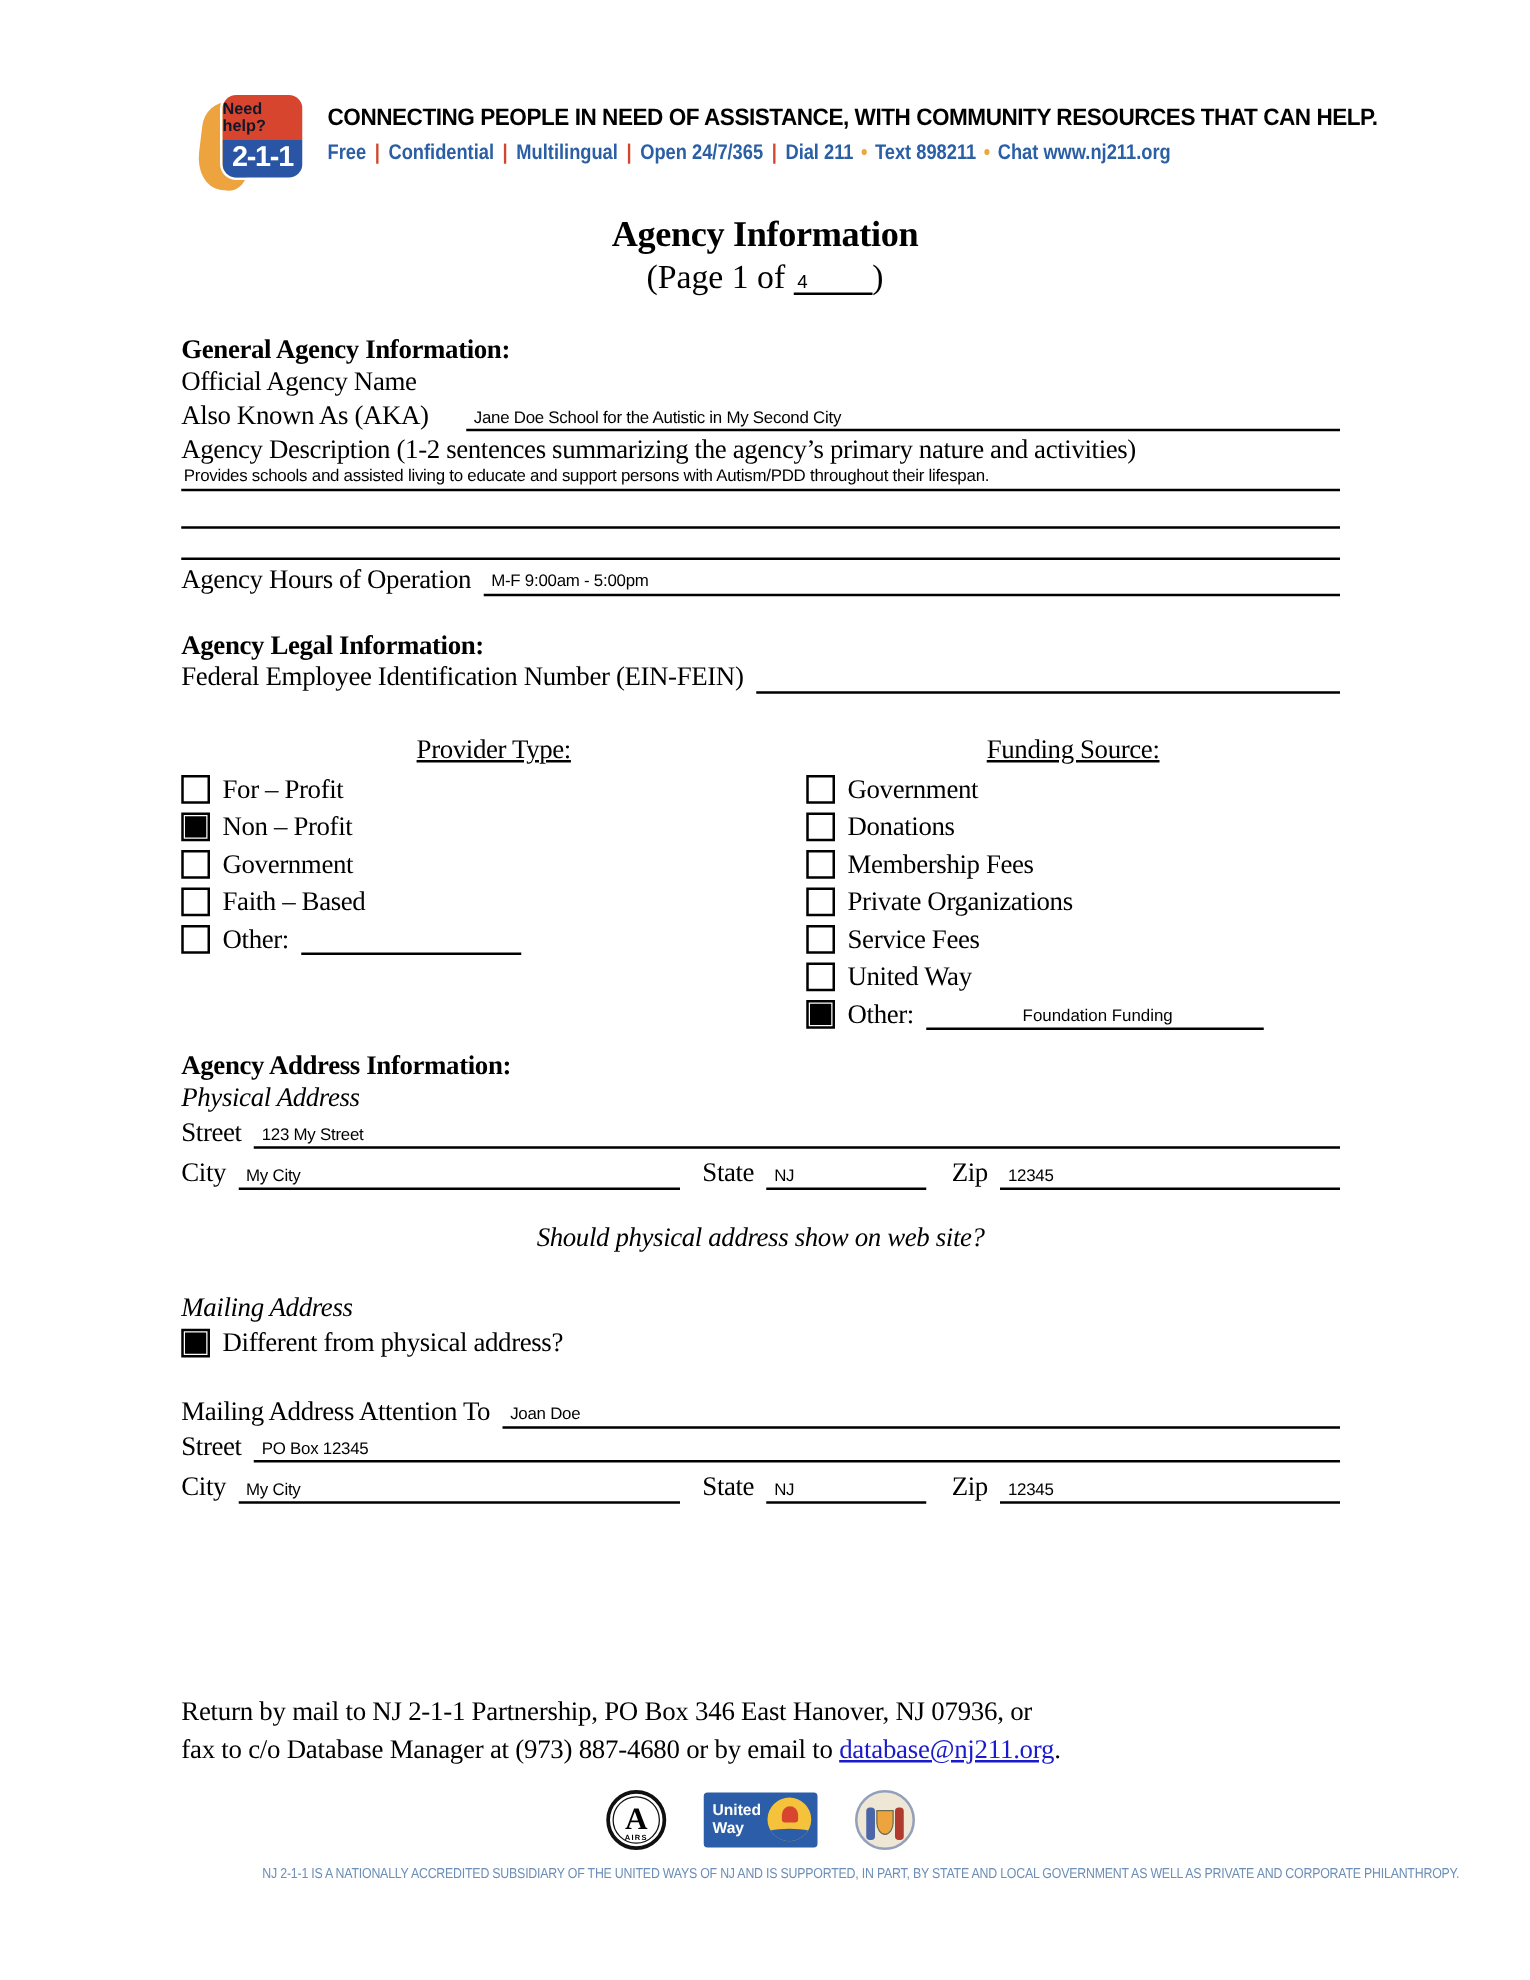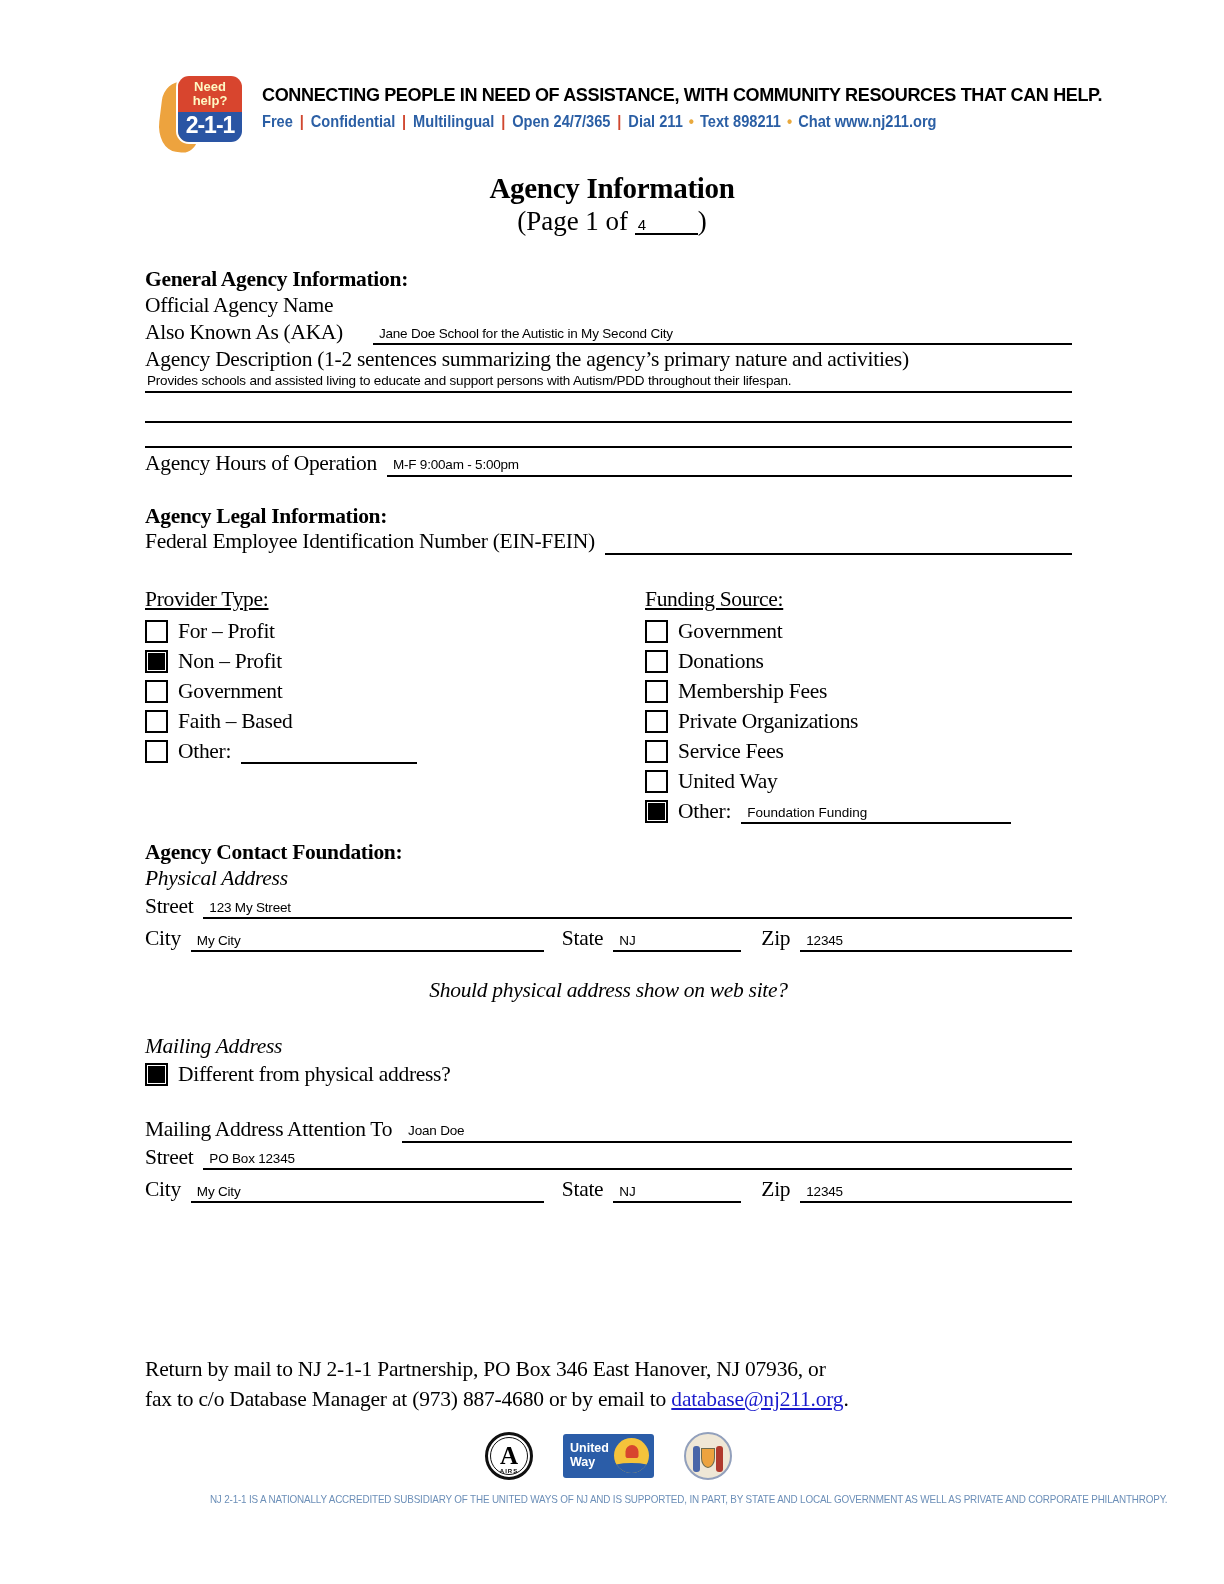--- a/index.html
+++ b/index.html
@@ -7,22 +7,22 @@
         font-family:"Liberation Serif",serif;color:#000;margin:0 auto;}
   .content{padding:0 152px 0 145px;}
 
   
   .header{display:flex;align-items:flex-start;padding:76px 0 0 160px;}
   .logo211{position:relative;width:86px;height:84px;flex:none;}
   .logo-nj{position:absolute;left:0;top:6px;width:40px;height:70px;background:var(--gold,#EDA33E);
            border-radius:46% 18% 36% 50%/30% 14% 22% 40%;transform:rotate(7deg);}
   .badge{position:absolute;left:18px;top:0;width:64px;height:66px;border-radius:11px;overflow:hidden;
          box-shadow:0 0 0 2px #fff;}
-  .badge-top{height:36px;background:var(--logo-red,#D8452E);color:#fef9c3;font-family:"Liberation Sans",sans-serif;
-             font-weight:bold;font-size:13px;line-height:1.05;text-align:center;padding-top:4px;box-sizing:border-box;}
+  .badge-top{height:36px;background:var(--logo-red,#D8452E);color:#0f172a;font-family:"Liberation Sans",sans-serif;
+             font-weight:bold;font-size:13px;line-height:1.05;text-align:left;padding-top:4px;box-sizing:border-box;}
   .badge-bottom{height:46px;background:var(--logo-blue,#2A55A4);color:#fff;font-family:"Liberation Sans",sans-serif;
              font-weight:bold;font-size:23px;text-align:center;line-height:27px;letter-spacing:-1px;}
   .header-text{margin-left:16px;padding-top:8px;}
   .headline{font-family:"Liberation Sans",sans-serif;font-weight:bold;font-size:19px;letter-spacing:-0.4px;
             white-space:nowrap;transform:scaleX(0.95);transform-origin:left;}
   .tagline{display:inline-block;font-family:"Liberation Sans",sans-serif;font-weight:bold;font-size:17px;
            color:var(--tagline-blue,#2B5FA5);margin-top:6px;white-space:nowrap;
            transform:scaleX(0.86);transform-origin:left;}
   .sep-pipe{color:var(--pipe-red,#D0472F);padding:0 8px;}
   .sep-dot{color:var(--bullet-gold,#E9A93D);padding:0 7px;}
@@ -35,21 +35,21 @@
 
   
   .sec-head{font-weight:bold;font-size:21.5px;letter-spacing:-0.3px;line-height:1.2;}
   .frow{display:flex;align-items:flex-end;font-size:21.5px;line-height:1.2;}
   .flabel{white-space:nowrap;padding-right:10px;letter-spacing:-0.3px;}
   .fill{flex:1;border-bottom:2px solid #000;font-family:"Liberation Sans",sans-serif;font-size:13.5px;
         letter-spacing:-0.2px;padding:0 2px 2px 6px;min-height:15px;line-height:1.15;}
   .blank-line{border-bottom:2px solid #000;}
   .italic{font-style:italic;font-size:21.5px;letter-spacing:-0.3px;line-height:1.2;}
 
-  .cols{display:flex;margin-top:32px;}
+  .cols{display:flex;margin-top:32px;text-align:center;}
   .colL{width:500px;flex:none;}
   .colR{flex:1;}
   .col-head{font-size:21.5px;text-decoration:underline;letter-spacing:-0.3px;margin-bottom:4px;}
   .cbrow{display:flex;align-items:center;height:30px;font-size:21.5px;}
   .cb{width:19px;height:19px;border:2px solid #000;margin-right:10px;position:relative;flex:none;background:#fff;}
   .cb.checked::before{content:"";position:absolute;inset:1px;background:#000;}
   .cb-label{white-space:nowrap;letter-spacing:-0.3px;}
   .inline-fill{border-bottom:2px solid #000;font-family:"Liberation Sans",sans-serif;font-size:13.5px;
         padding:0 2px 2px 6px;margin-left:10px;min-height:15px;align-self:flex-end;margin-bottom:2px;}
 
@@ -191,21 +191,21 @@
           <span class="cb-label">United Way</span>
         </div>
         <div class="cbrow">
           <span class="cb checked"></span>
           <span class="cb-label">Other:</span>
           <span class="inline-fill" style="width:262px;">Foundation Funding</span>
         </div>
       </div>
     </div>
 
-    <div class="sec-head" style="margin-top:14px;">Agency Contact Foundation:</div>
+    <div class="sec-head" style="margin-top:14px;">Agency Address Information:</div>
     <div class="italic">Physical Address</div>
     <div class="frow" style="margin-top:2px;">
       <span class="flabel">Street</span>
       <span class="fill">123 My Street</span>
     </div>
     <div class="csz">
       <span class="flabel">City</span>
       <span class="fill city-fill">My City</span>
       <span class="flabel gapL">State</span>
       <span class="fill state-fill">NJ</span>

